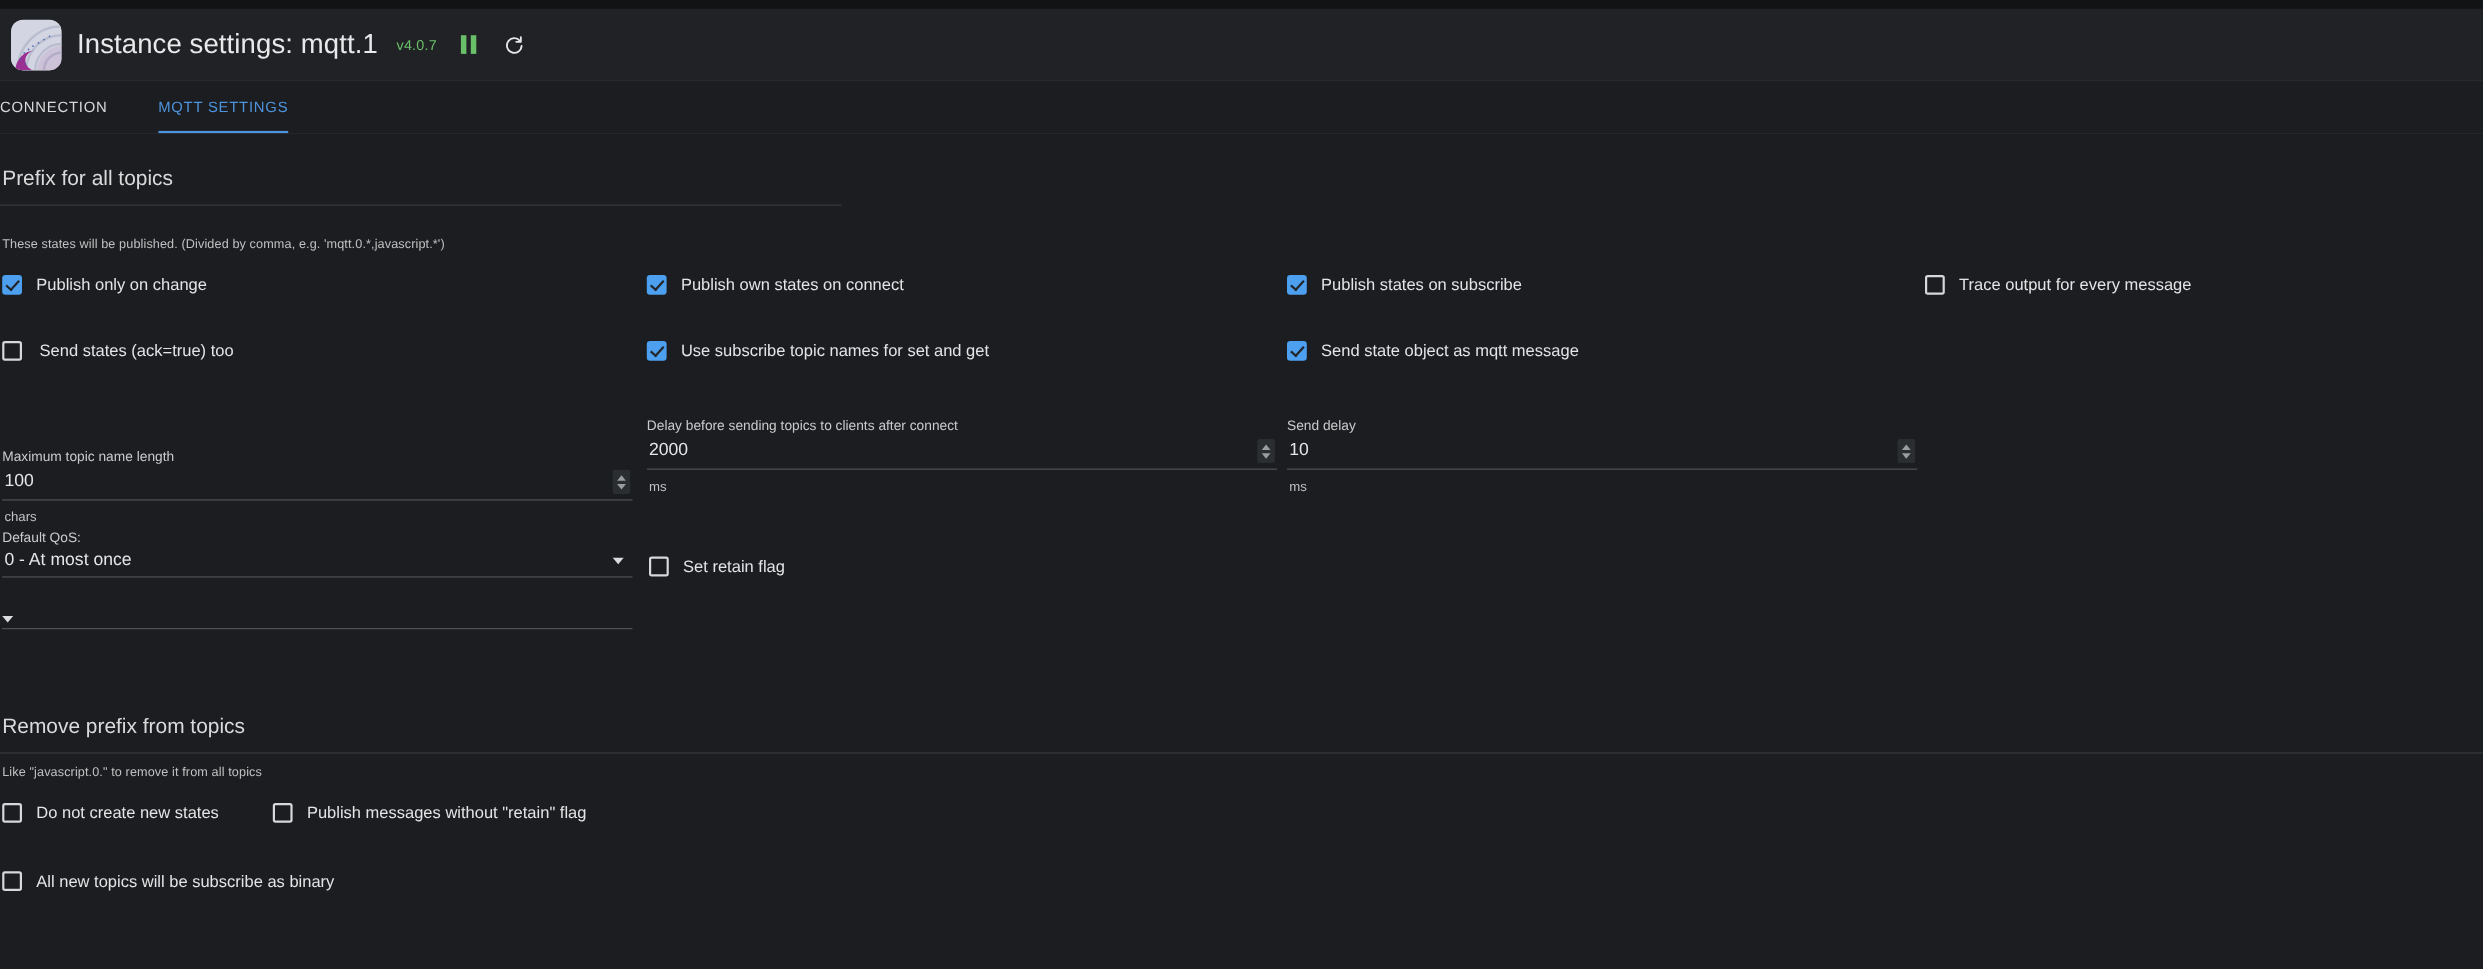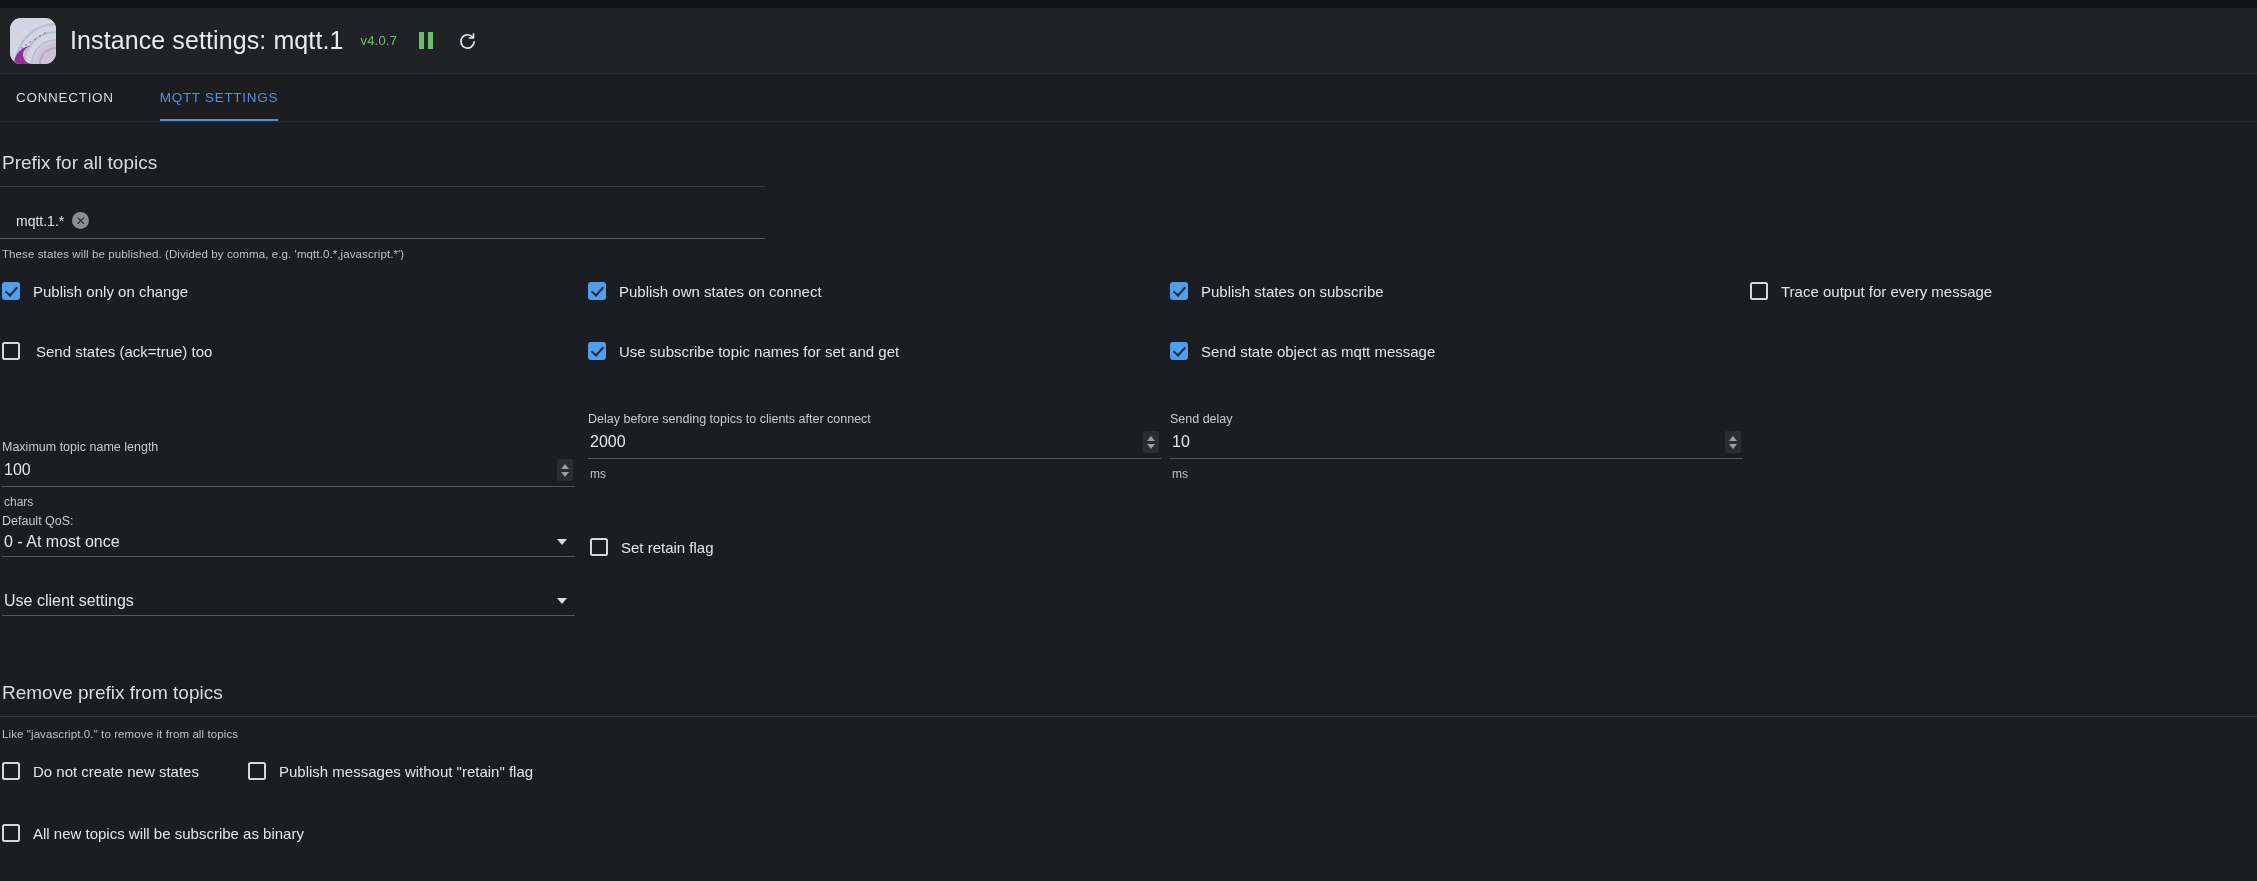--- a/index.html
+++ b/index.html
@@ -64,21 +64,21 @@
   }
   .pause-icon { display:flex; gap:4px; }
   .pause-icon i { display:block; width:5px; height:17px; background:#6abf69; }
 
   
   .tabs {
     height: 48px;
     background: #1b1d20;
     display: flex;
     align-items: stretch;
-    padding-left: 16px;
+    padding-left: 0px;
     border-bottom: 1px solid #26282b;
     position: relative;
   }
   .tab {
     display: flex; align-items: center;
     padding: 0 22px;
     font-size: 13.5px;
     letter-spacing: .7px;
     color: #d8d9da;
     cursor: pointer;
@@ -320,26 +320,20 @@
     <span>MQTT SETTINGS</span>
   </div>
 </div>
 
 <div class="content">
 
   <div class="section-title">Prefix for all topics</div>
   <div class="divider"></div>
 
   <div class="chips-row">
-    <div class="chips-box">
-      <span class="chip">
-        <span>mqtt.1.*</span>
-        <span class="chip-x">✕</span>
-      </span>
-    </div>
     <div class="helper">These states will be published. (Divided by comma, e.g. 'mqtt.0.*,javascript.*')</div>
   </div>
 
   <div class="cb-grid" style="height:60px; margin-top:22px;">
     <div class="cb abs" style="left:2px; top:0;">
       <span class="box checked"></span>
       <span class="cb-label">Publish only on change</span>
     </div>
     <div class="cb abs" style="left:588px; top:0;">
       <span class="box checked"></span>
@@ -420,21 +414,20 @@
     </div>
     <div class="cb abs" style="left:590px; top:24px;">
       <span class="box"></span>
       <span class="cb-label">Set retain flag</span>
     </div>
   </div>
 
   <div class="cb-grid" style="height:72px;">
     <div class="sel-field abs" style="left:2px; top:0;">
       <div class="sel-wrap">
-        <span class="sel-value">Use client settings</span>
         <span class="caret"></span>
       </div>
     </div>
   </div>
 
   <div class="section-title" style="padding-top:18px;">Remove prefix from topics</div>
   <div class="divider full"></div>
   <div class="helper" style="padding-top:11px;">Like "javascript.0." to remove it from all topics</div>
 
   <div class="cb-grid" style="height:62px; margin-top:22px;">

